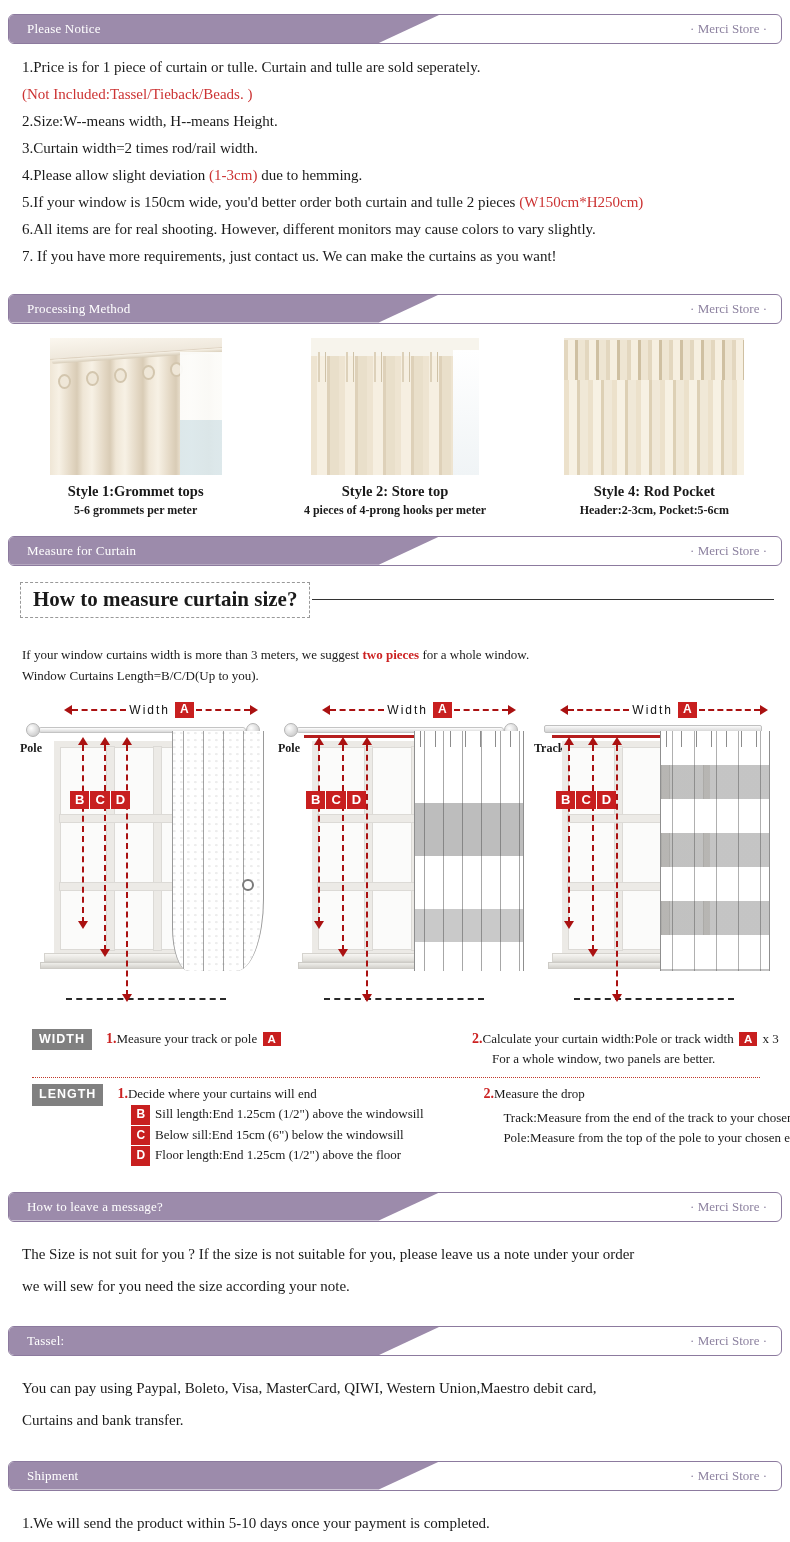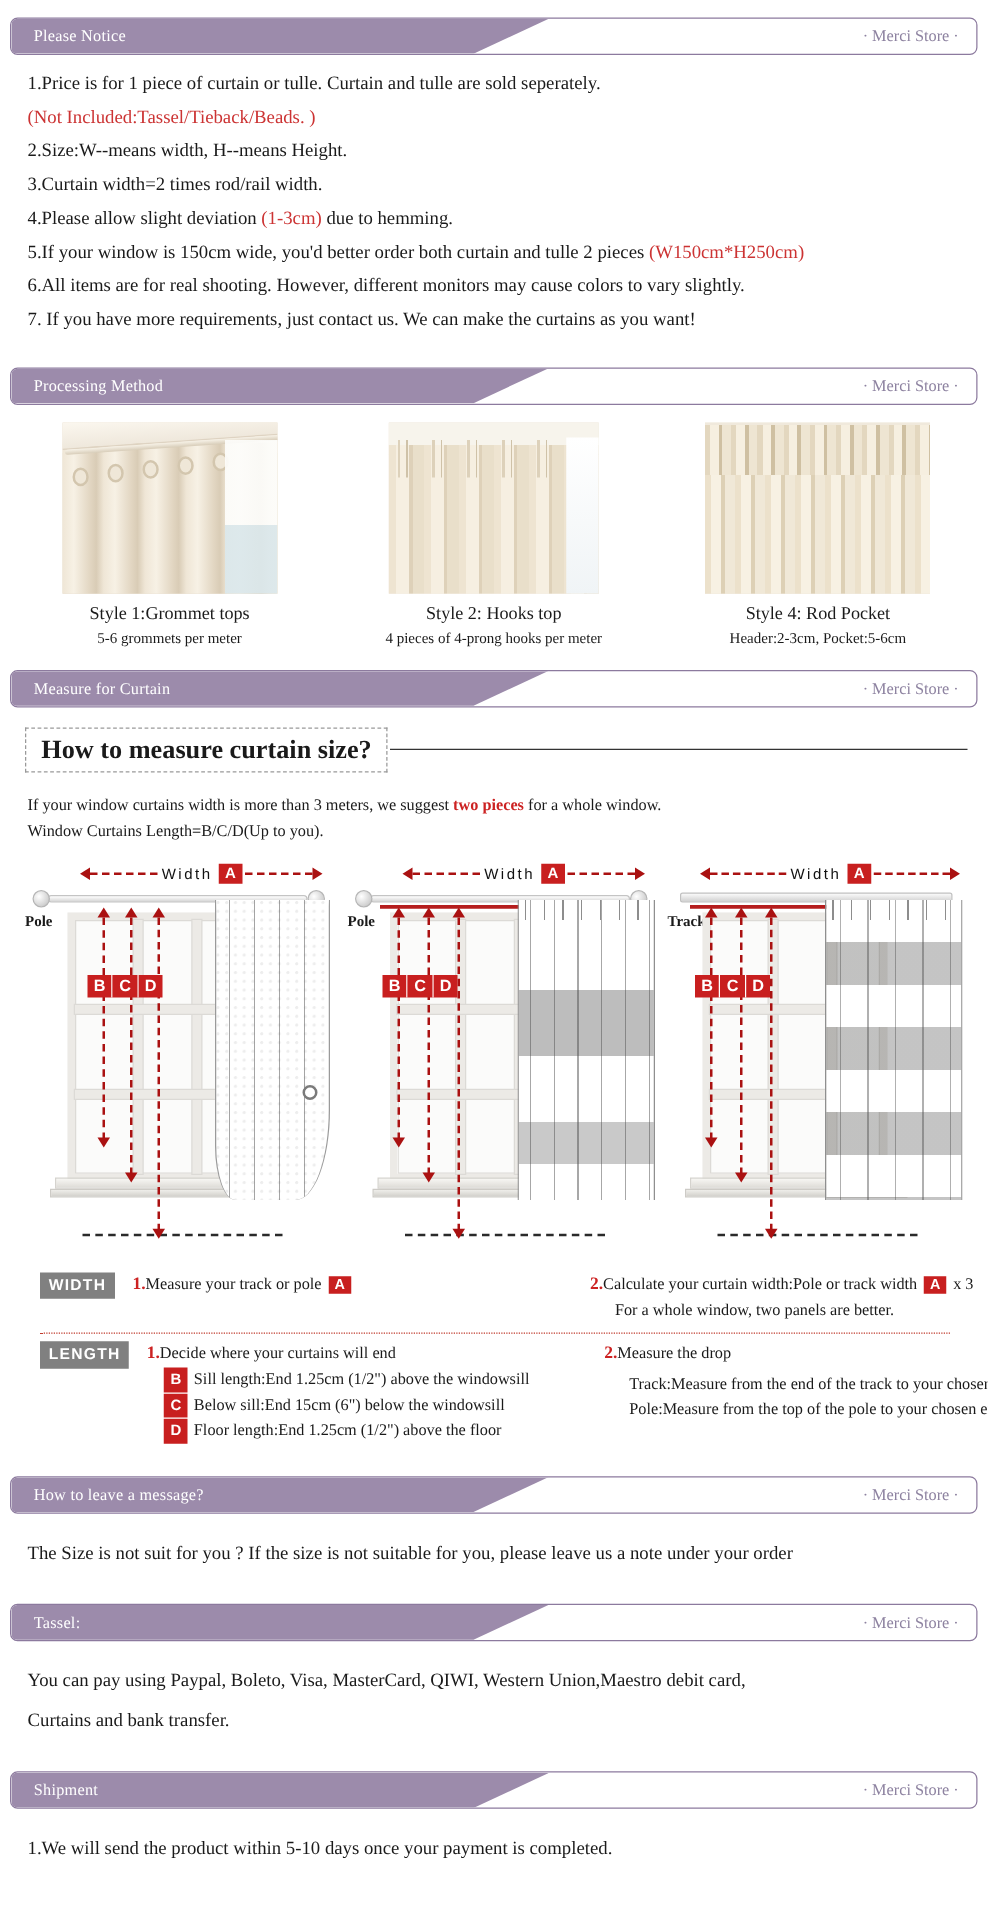--- a/index.html
+++ b/index.html
@@ -62,20 +62,21 @@
     line-height: 1.33;
     white-space: nowrap;
   }
   .red { color: #cc3333; }
 
   
   .styles {
     display: flex;
     padding: 14px 10px 4px 10px;
     gap: 8px;
+    font-weight: bold;
   }
   .style-col {
     flex: 1 1 0;
     text-align: center;
   }
   .photo {
     height: 137px;
     margin: 0 auto;
     position: relative;
     overflow: hidden;
@@ -188,21 +189,21 @@
     font-size: 12px;
     margin-top: 3px;
     line-height: 1.25;
     white-space: nowrap;
   }
 
   
   .measure-wrap { padding: 16px 16px 4px 16px; }
   .howto-row {
     display: flex; align-items: center;
-    margin: 0 0 17px 4px;
+    margin: 0 0 28px 4px;
   }
   .howto-box {
     border: 1px dashed #999;
     padding: 4px 12px 5px 12px;
     font-size: 21px;
     font-weight: bold;
     font-family: "Liberation Serif","DejaVu Serif",serif;
     white-space: nowrap;
   }
   .howto-line {
@@ -490,21 +491,21 @@
     </div>
 
     <div class="style-col">
       <div class="photo p2">
         <div class="ph-bg2"></div>
         <div class="pleat-wall"></div>
         <div class="pleat-panel"></div>
         <div class="pleat-top"></div>
         <div class="ph2-right"></div>
       </div>
-      <div class="style-name">Style 2: Hooks top</div>
+      <div class="style-name">Style 2: Store top</div>
       <div class="style-sub">4 pieces of 4-prong hooks per meter</div>
     </div>
 
 
     <div class="style-col">
       <div class="photo p4">
         <div class="ph-bg4"></div>
         <div class="ruffle-body"></div>
         <div class="ruffle-head"></div>
       </div>
@@ -718,20 +719,21 @@
     </div>
   </div>
 
   <div class="bar">
     <div class="bar-tab"></div>
     <div class="bar-title">How to leave a message?</div>
     <div class="bar-store">· Merci  Store ·</div>
   </div>
   <div class="body-text">
     <p>The Size is not suit for you ? If the size is not suitable for you, please leave us a note under your order</p>
+    <p>we will sew for you need the size according your note.</p>
   </div>
 
   <div class="bar">
     <div class="bar-tab"></div>
     <div class="bar-title">Tassel:</div>
     <div class="bar-store">· Merci  Store ·</div>
   </div>
   <div class="body-text">
     <p>You can pay using Paypal, Boleto, Visa, MasterCard, QIWI, Western Union,Maestro debit card,</p>
     <p>Curtains and bank transfer.</p>

